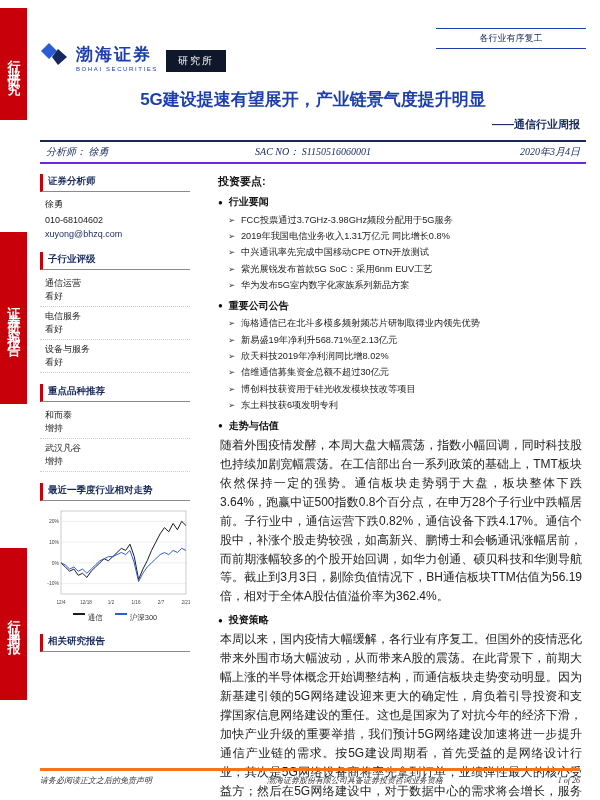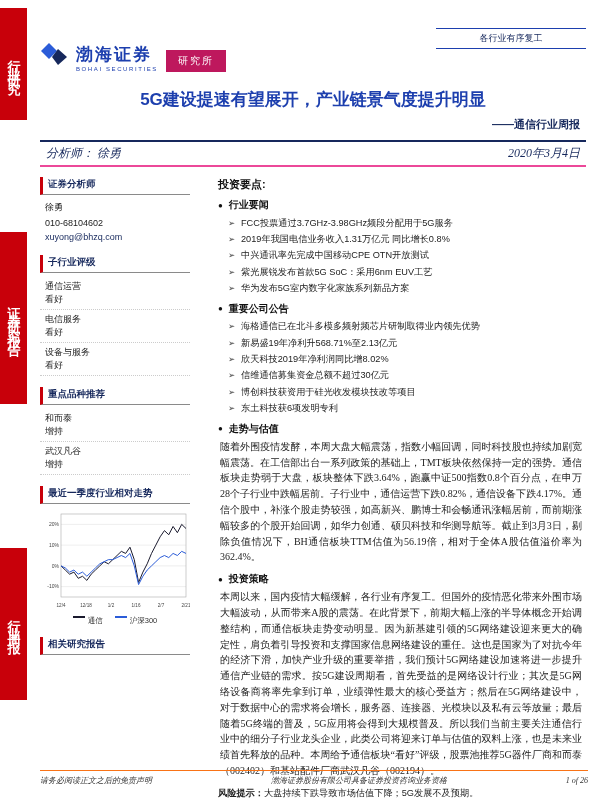--- a/index.html
+++ b/index.html
@@ -19,33 +19,33 @@
   .strip-2{top:232px;height:172px;}
   .strip-3{top:548px;height:152px;}
 
   .content{position:absolute;left:40px;right:14px;top:10px;}
 
   .header-top{display:flex;justify-content:space-between;align-items:flex-start;}
   .brand{display:flex;align-items:flex-end;gap:8px;margin-top:32px;}
   .brand-text{display:flex;flex-direction:column;line-height:1;}
   .brand-cn{font-size:17px;font-weight:bold;color:#1d3fae;letter-spacing:2px;}
   .brand-en{font-size:6px;color:#1d3fae;letter-spacing:1.6px;margin-top:3px;}
-  .dept-box{background:#be185d;color:#fff;font-size:10px;padding:4px 12px;letter-spacing:2px;}
+  .dept-box{background:#0f172a;color:#fff;font-size:10px;padding:4px 12px;letter-spacing:2px;}
   .tag{
     margin-top:18px;width:150px;text-align:center;
     border-top:1px solid #1d3fae;border-bottom:1px solid #1d3fae;
     padding:3px 0;font-size:9px;color:#16285c;
   }
 
   .title{margin-top:16px;text-align:center;color:#1d3fae;font-size:17px;font-weight:bold;}
   .subtitle{text-align:right;color:#16285c;font-weight:bold;font-size:11px;margin:6px 6px 0 0;}
   .info-row{
-    margin-top:8px;border-top:2px solid #16285c;border-bottom:2px solid #ec4899;
+    margin-top:8px;border-top:2px solid #16285c;border-bottom:2px solid #6d28d9;
     display:flex;align-items:center;padding:3px 6px;
-    font-family:"Liberation Serif",serif;font-style:italic;font-size:12px;color:#16285c;
+    font-family:"Liberation Serif",serif;font-style:italic;font-size:10px;color:#16285c;
   }
   .info-left{flex:1;text-align:left;}
   .info-center{flex:1.4;text-align:center;}
   .info-right{flex:1;text-align:right;}
 
   .body{display:flex;gap:28px;margin-top:10px;}
   .left-col{width:150px;flex:none;}
   .right-col{flex:1;min-width:0;}
 
   .side-section{margin-bottom:11px;}
@@ -65,27 +65,27 @@
   .legend-entry{display:flex;align-items:flex-start;}
   .legend-swatch{display:inline-block;width:12px;height:2px;margin-right:3px;}
 
   .kp-title{font-size:11px;font-weight:bold;color:#111;margin:0 0 6px 0;}
   .msection-header{display:flex;align-items:center;gap:6px;margin:5px 0 3px 0;}
   .msection-bullet{font-size:8px;color:#111;}
   .msection-title{font-size:10px;font-weight:bold;color:#111;}
   .mitem{display:flex;font-size:9.2px;color:#222;padding:1.5px 0 1.5px 10px;line-height:1.45;}
   .mitem .arrow{width:13px;flex:none;color:#444;font-size:8.5px;}
   .mitem .mitem-text{flex:1;}
-  .mpara{font-size:10px;color:#222;line-height:1.58;text-align:justify;margin:2px 4px 7px 2px;font-family:Liberation Serif, serif;}
+  .mpara{font-size:12px;color:#222;line-height:1.58;text-align:justify;margin:2px 4px 7px 2px;}
   .risk{font-size:9.2px;color:#222;margin-top:8px;line-height:1.5;}
   .risk-label{font-weight:bold;}
 
   .footer{
-    position:absolute;left:40px;right:12px;bottom:14px;
-    border-top:1px solid #f97316;padding-top:4px;
+    position:absolute;left:40px;right:20px;bottom:14px;
+    border-top:3px solid #f97316;padding-top:4px;
     display:flex;justify-content:space-between;align-items:center;
     font-size:8px;color:#333;font-family:"Liberation Serif",serif;font-style:italic;
   }
 </style>
 </head>
 <body>
 
 <div class="strip strip-1">行业研究</div>
 <div class="strip strip-2">证券研究报告</div>
 <div class="strip strip-3">行业周报</div>
@@ -107,20 +107,21 @@
       <span class="dept-box">研究所</span>
     </div>
     <div class="tag">各行业有序复工</div>
   </div>
 
   <div class="title">5G建设提速有望展开，产业链景气度提升明显</div>
   <div class="subtitle">——通信行业周报</div>
 
   <div class="info-row">
     <span class="info-left">分析师： 徐勇</span>
+    <span class="info-center">SAC NO： S1150516060001</span>
     <span class="info-right">2020年3月4日</span>
   </div>
 
   <div class="body">
 
     <div class="left-col">
 
       <div class="side-section">
         <div class="side-header">证券分析师</div>
         <div class="side-line">徐勇</div>

